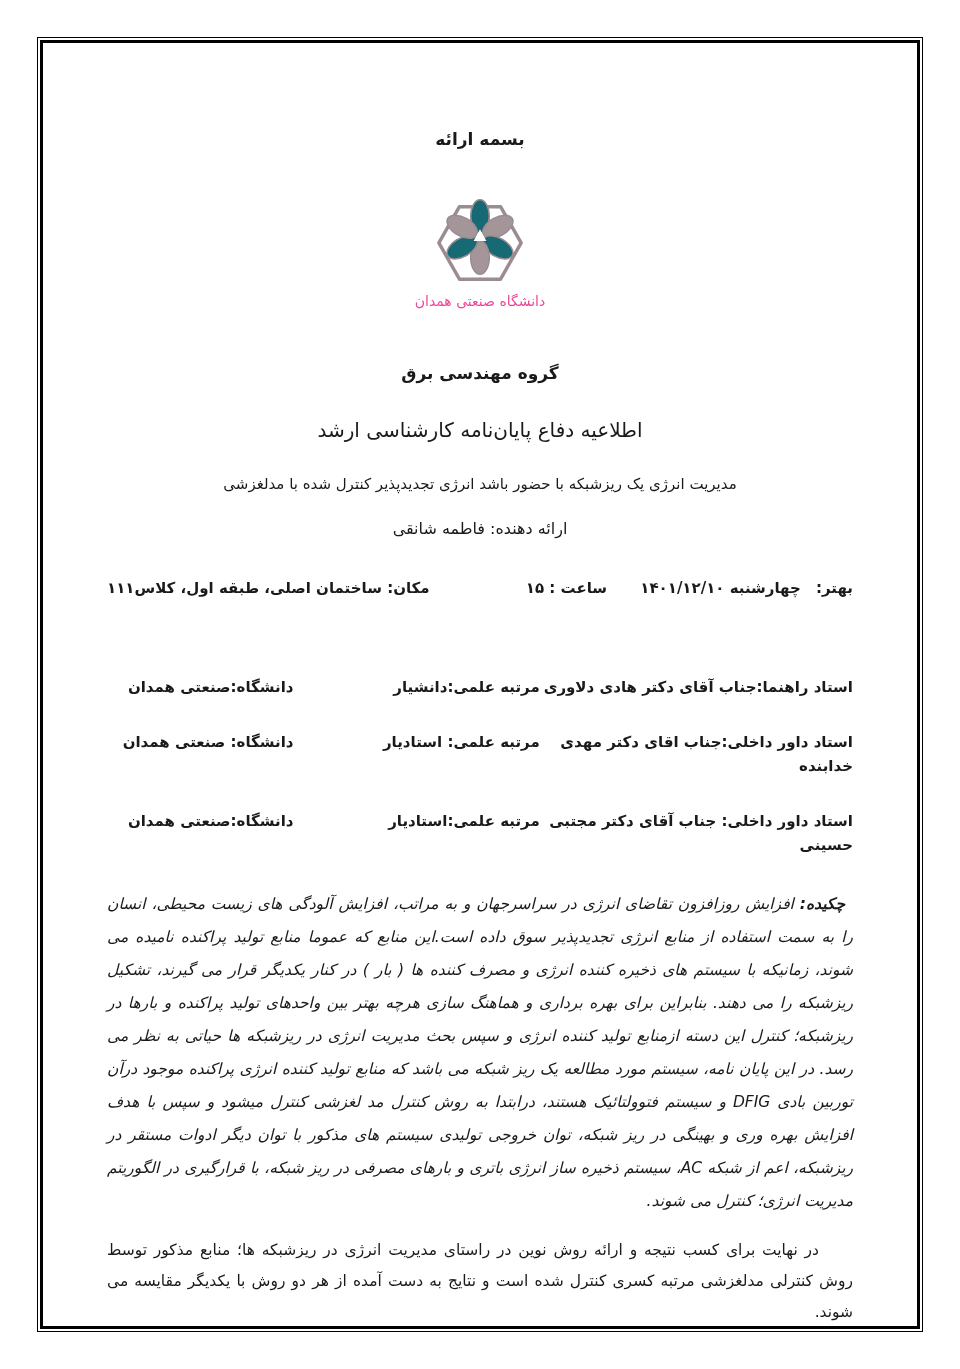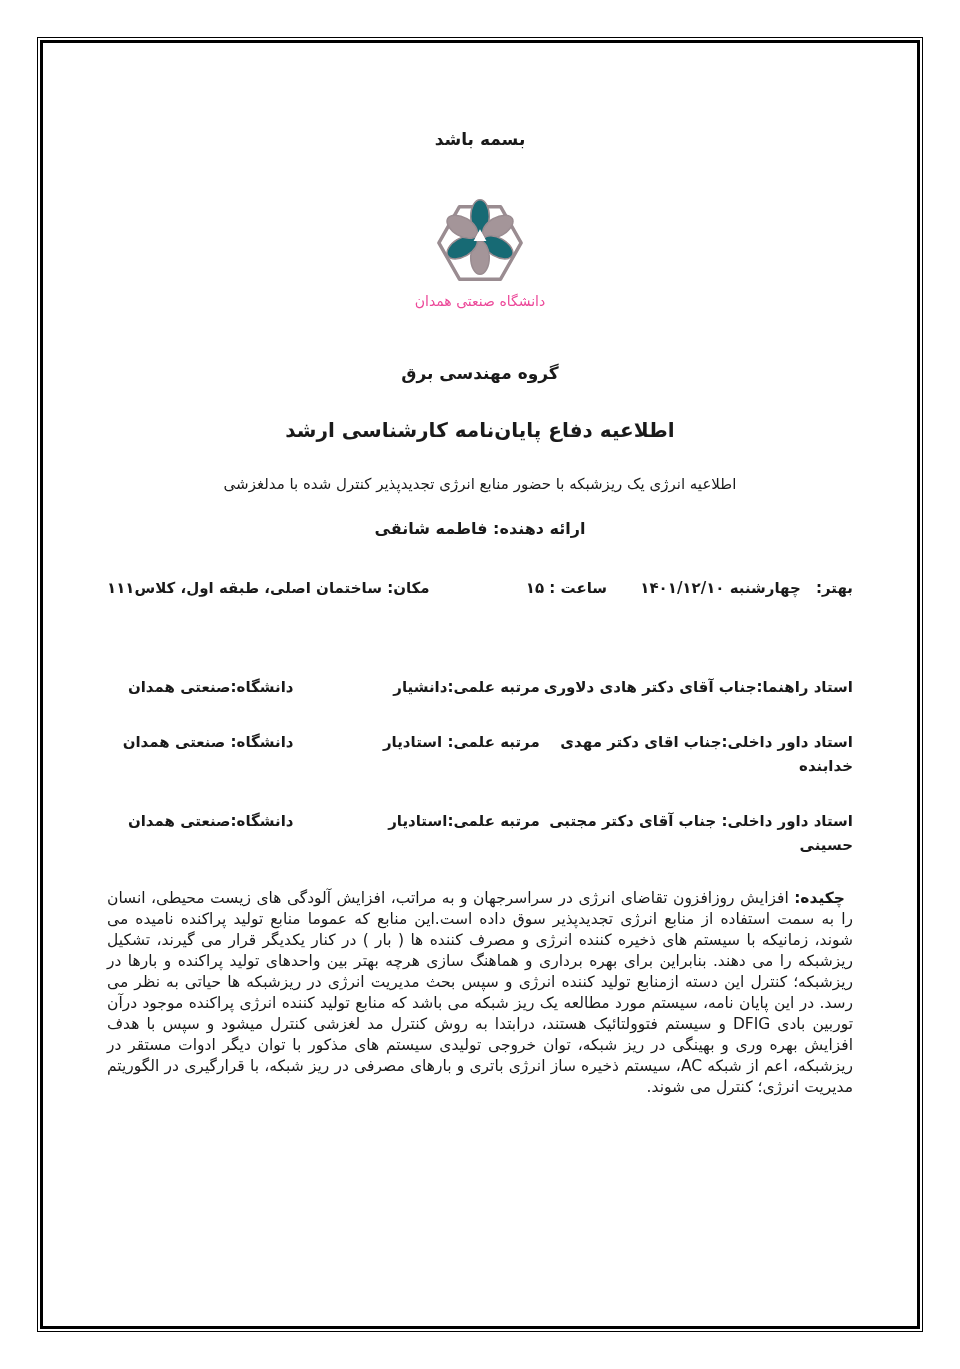--- a/index.html
+++ b/index.html
@@ -54,32 +54,32 @@
     margin-top: 50px;
     font-size: 17px;
     line-height: 24px;
     font-weight: bold;
     text-align: center;
   }
   .announcement {
     margin-top: 30px;
     font-size: 20px;
     line-height: 30px;
-    font-weight: bold;
+    font-weight: normal;
   }
   .thesis-title {
     margin-top: 27px;
     font-size: 15px;
     line-height: 24px;
   }
   .presenter {
     margin-top: 21px;
     font-size: 16px;
     line-height: 24px;
-    font-weight: bold;
+    font-weight: normal;
   }
   .schedule {
     margin-top: 34px;
     display: flex;
     justify-content: space-between;
     font-size: 15px;
     line-height: 26px;
     font-weight: bold;
   }
   .schedule-time .date { margin-right: 10px; }
@@ -92,23 +92,24 @@
   .committee-row {
     display: grid;
     grid-template-columns: 42% 33% 25%;
     line-height: 24px;
     margin-bottom: 31px;
   }
   .committee-row > div { text-align: right; }
   .abstract {
     margin-top: 0;
     font-size: 15.5px;
-    line-height: 21px;
+    line-height: 33px;
     text-align: justify;
     text-indent: 8px;
+    font-style: italic;
   }
   .abstract .abstract-label { font-weight: bold; }
   .closing {
     margin-top: 17px;
     font-size: 15.5px;
     line-height: 31px;
     text-align: justify;
     text-indent: 34px;
   }
   .logo-svg { display: inline-block; }
@@ -116,41 +117,41 @@
 </head>
 <body>
 
 <div class="page">
   <div class="frame">
     <div class="frame-inner"></div>
   </div>
 
   <div class="content">
 
-    <div class="bismillah center">بسمه باشد</div>
+    <div class="bismillah center">بسمه ارائه</div>
 
     <div class="logo-block">
       <svg class="logo-svg" width="98" height="94" viewBox="0 0 100 96">
         <polygon points="29,14 71,14 92,51 71,88 29,88 8,51" fill="none" stroke="#9a8c91" stroke-width="3.5" stroke-linejoin="round"></polygon>
         <ellipse cx="50" cy="24" rx="9.5" ry="17" fill="#176a74" stroke="#9a8c91" stroke-width="1.5" transform="rotate(0 50 24)"></ellipse>
         <ellipse cx="68.2" cy="34.5" rx="9.5" ry="17" fill="#a49599" stroke="#9a8c91" stroke-width="1.5" transform="rotate(60 68.2 34.5)"></ellipse>
         <ellipse cx="68.2" cy="55.5" rx="9.5" ry="17" fill="#176a74" stroke="#9a8c91" stroke-width="1.5" transform="rotate(120 68.2 55.5)"></ellipse>
         <ellipse cx="50" cy="66" rx="9.5" ry="17" fill="#a49599" stroke="#9a8c91" stroke-width="1.5" transform="rotate(0 50 66)"></ellipse>
         <ellipse cx="31.8" cy="55.5" rx="9.5" ry="17" fill="#176a74" stroke="#9a8c91" stroke-width="1.5" transform="rotate(60 31.8 55.5)"></ellipse>
         <ellipse cx="31.8" cy="34.5" rx="9.5" ry="17" fill="#a49599" stroke="#9a8c91" stroke-width="1.5" transform="rotate(120 31.8 34.5)"></ellipse>
         <polygon points="50,37 43.5,49 56.5,49" fill="#ffffff"></polygon>
       </svg>
       <div class="logo-caption">دانشگاه صنعتی همدان</div>
     </div>
 
     <div class="dept center">گروه مهندسی برق</div>
 
     <div class="announcement center">اطلاعیه دفاع پایان‌نامه کارشناسی ارشد</div>
 
-    <div class="thesis-title center">اطلاعیه انرژی یک ریزشبکه با حضور منابع انرژی تجدیدپذیر کنترل شده با مدلغزشی</div>
+    <div class="thesis-title center">مدیریت انرژی یک ریزشبکه با حضور باشد انرژی تجدیدپذیر کنترل شده با مدلغزشی</div>
 
     <div class="presenter center">ارائه دهنده: فاطمه شانقی</div>
 
     <div class="schedule">
       <span class="schedule-time">
         <span>بهتر:</span>
         <span class="date">چهارشنبه ۱۴۰۱/۱۲/۱۰</span>
         <span class="hour">ساعت : ۱۵</span>
       </span>
       <span class="schedule-location">مکان: ساختمان اصلی، طبقه اول، کلاس۱۱۱</span>
@@ -171,15 +172,16 @@
         <div>استاد داور داخلی: جناب آقای دکتر مجتبی حسینی</div>
         <div>مرتبه علمی:استادیار</div>
         <div>دانشگاه:صنعتی همدان</div>
       </div>
     </div>
 
     <div class="abstract">
       <span class="abstract-label">چکیده:</span><span> افزایش روزافزون تقاضای انرژی در سراسرجهان و به مراتب، افزایش آلودگی های زیست محیطی، انسان را به سمت استفاده از منابع انرژی تجدیدپذیر سوق داده است.این منابع که عموما منابع تولید پراکنده نامیده می شوند، زمانیکه با سیستم های ذخیره کننده انرژی و مصرف کننده ها ( بار ) در کنار یکدیگر قرار می گیرند، تشکیل ریزشبکه را می دهند. بنابراین برای بهره برداری و هماهنگ سازی هرچه بهتر بین واحدهای تولید پراکنده و بارها در ریزشبکه؛ کنترل این دسته ازمنابع تولید کننده انرژی و سپس بحث مدیریت انرژی در ریزشبکه ها حیاتی به نظر می رسد. در این پایان نامه، سیستم مورد مطالعه یک ریز شبکه می باشد که منابع تولید کننده انرژی پراکنده موجود درآن توربین بادی DFIG و سیستم فتوولتائیک هستند، درابتدا به روش کنترل مد لغزشی کنترل میشود و سپس با هدف افزایش بهره وری و بهینگی در ریز شبکه، توان خروجی تولیدی سیستم های مذکور با توان دیگر ادوات مستقر در ریزشبکه، اعم از شبکه AC، سیستم ذخیره ساز انرژی باتری و بارهای مصرفی در ریز شبکه، با قرارگیری در الگوریتم مدیریت انرژی؛ کنترل می شوند.</span>
     </div>
 
+    <div class="closing">در نهایت برای کسب نتیجه و ارائه روش نوین در راستای مدیریت انرژی در ریزشبکه ها؛ منابع مذکور توسط روش کنترلی مدلغزشی مرتبه کسری کنترل شده است و نتایج به دست آمده از هر دو روش با یکدیگر مقایسه می شوند.</div>
 
   </div>
 </div>
 
 </body></html>

